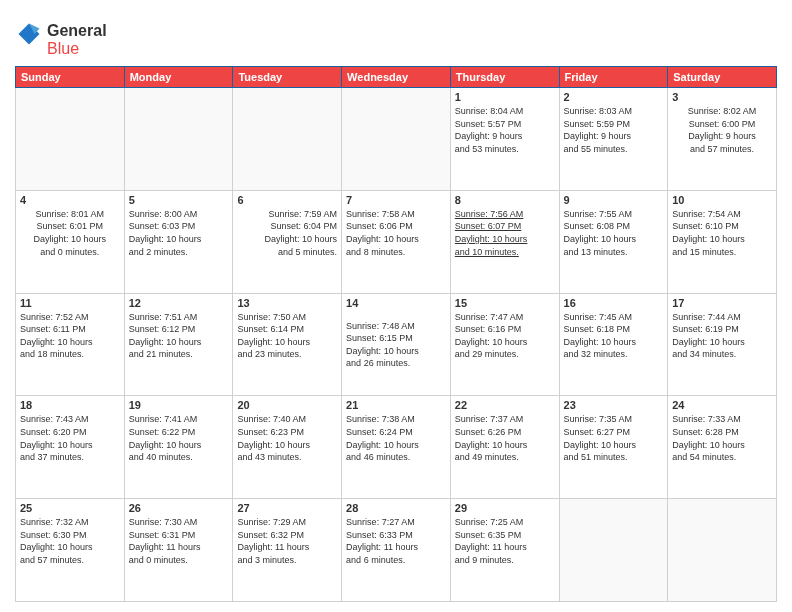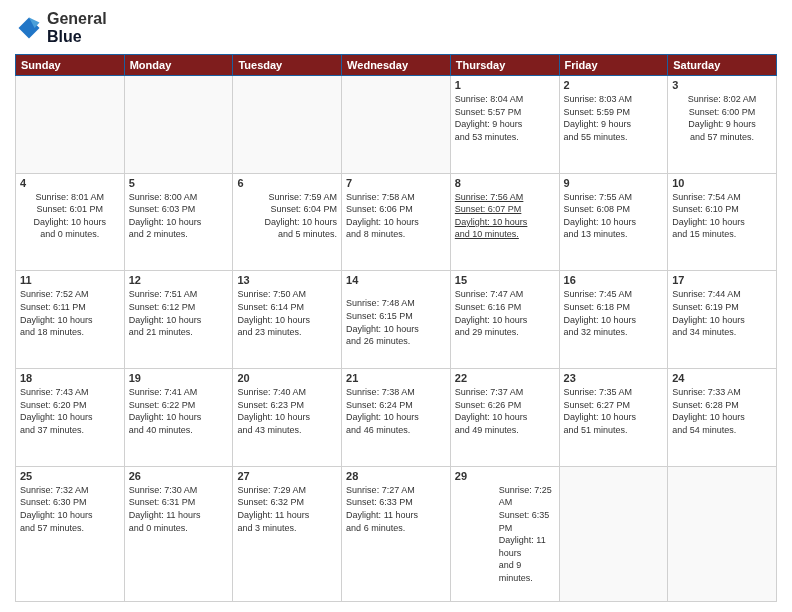--- a/index.html
+++ b/index.html
@@ -46,21 +46,21 @@
       color: #555;
     }
     .calendar {
       flex: 1;
       border: 1px solid #ccc;
       border-collapse: collapse;
       width: 100%;
       table-layout: fixed;
     }
     .calendar th {
-      background: #7f1d1d;
+      background: #ef4444;
       color: #fff;
       font-size: 11px;
       font-weight: bold;
       padding: 4px 5px;
       text-align: left;
       border: 1px solid #1a5fa0;
     }
     .calendar td {
       vertical-align: top;
       padding: 3px 4px;
@@ -90,22 +90,22 @@
 <body>
 
 <div class="page">
   <div class="header">
     <div class="logo">
       <svg class="logo-icon" viewBox="0 0 40 40">
         <polygon points="20,5 35,20 20,35 5,20" fill="#2176c7"></polygon>
         <polygon points="20,5 35,12 28,20" fill="#4a9fd9"></polygon>
       </svg>
       <div>
-        <div style="font-size:16px;font-weight:bold;color:#333;">General</div>
-        <div style="font-size:16px;font-weight:bold;color:#0f172a;">Blue</div>
+        <div style="font-size:16px;font-weight:bold;color:#333;margin-top:12px;">General</div>
+        <div style="font-size:16px;font-weight:normal;color:#ef4444;">Blue</div>
       </div>
     </div>
     <div class="title-block">
       <div class="main-title"></div>
       <div class="subtitle"></div>
     </div>
   </div>
 
   <table class="calendar">
     <thead>
@@ -324,21 +324,21 @@
           </td>
           <td>
             <span class="day-number">28</span>
             <div class="day-info" style="white-space: pre-line;">Sunrise: 7:27 AM
 Sunset: 6:33 PM
 Daylight: 11 hours
 and 6 minutes.</div>
           </td>
           <td>
             <span class="day-number">29</span>
-            <div class="day-info" style="white-space: pre-line; margin-left: 44px;">Sunrise: 7:25 AM
+            <div class="day-info" style="white-space: pre-line;">Sunrise: 7:25 AM
 Sunset: 6:35 PM
 Daylight: 11 hours
 and 9 minutes.</div>
           </td>
           <td class="empty"></td>
           <td class="empty"></td>
         </tr>
       </tbody>
   </table>
 </div>

